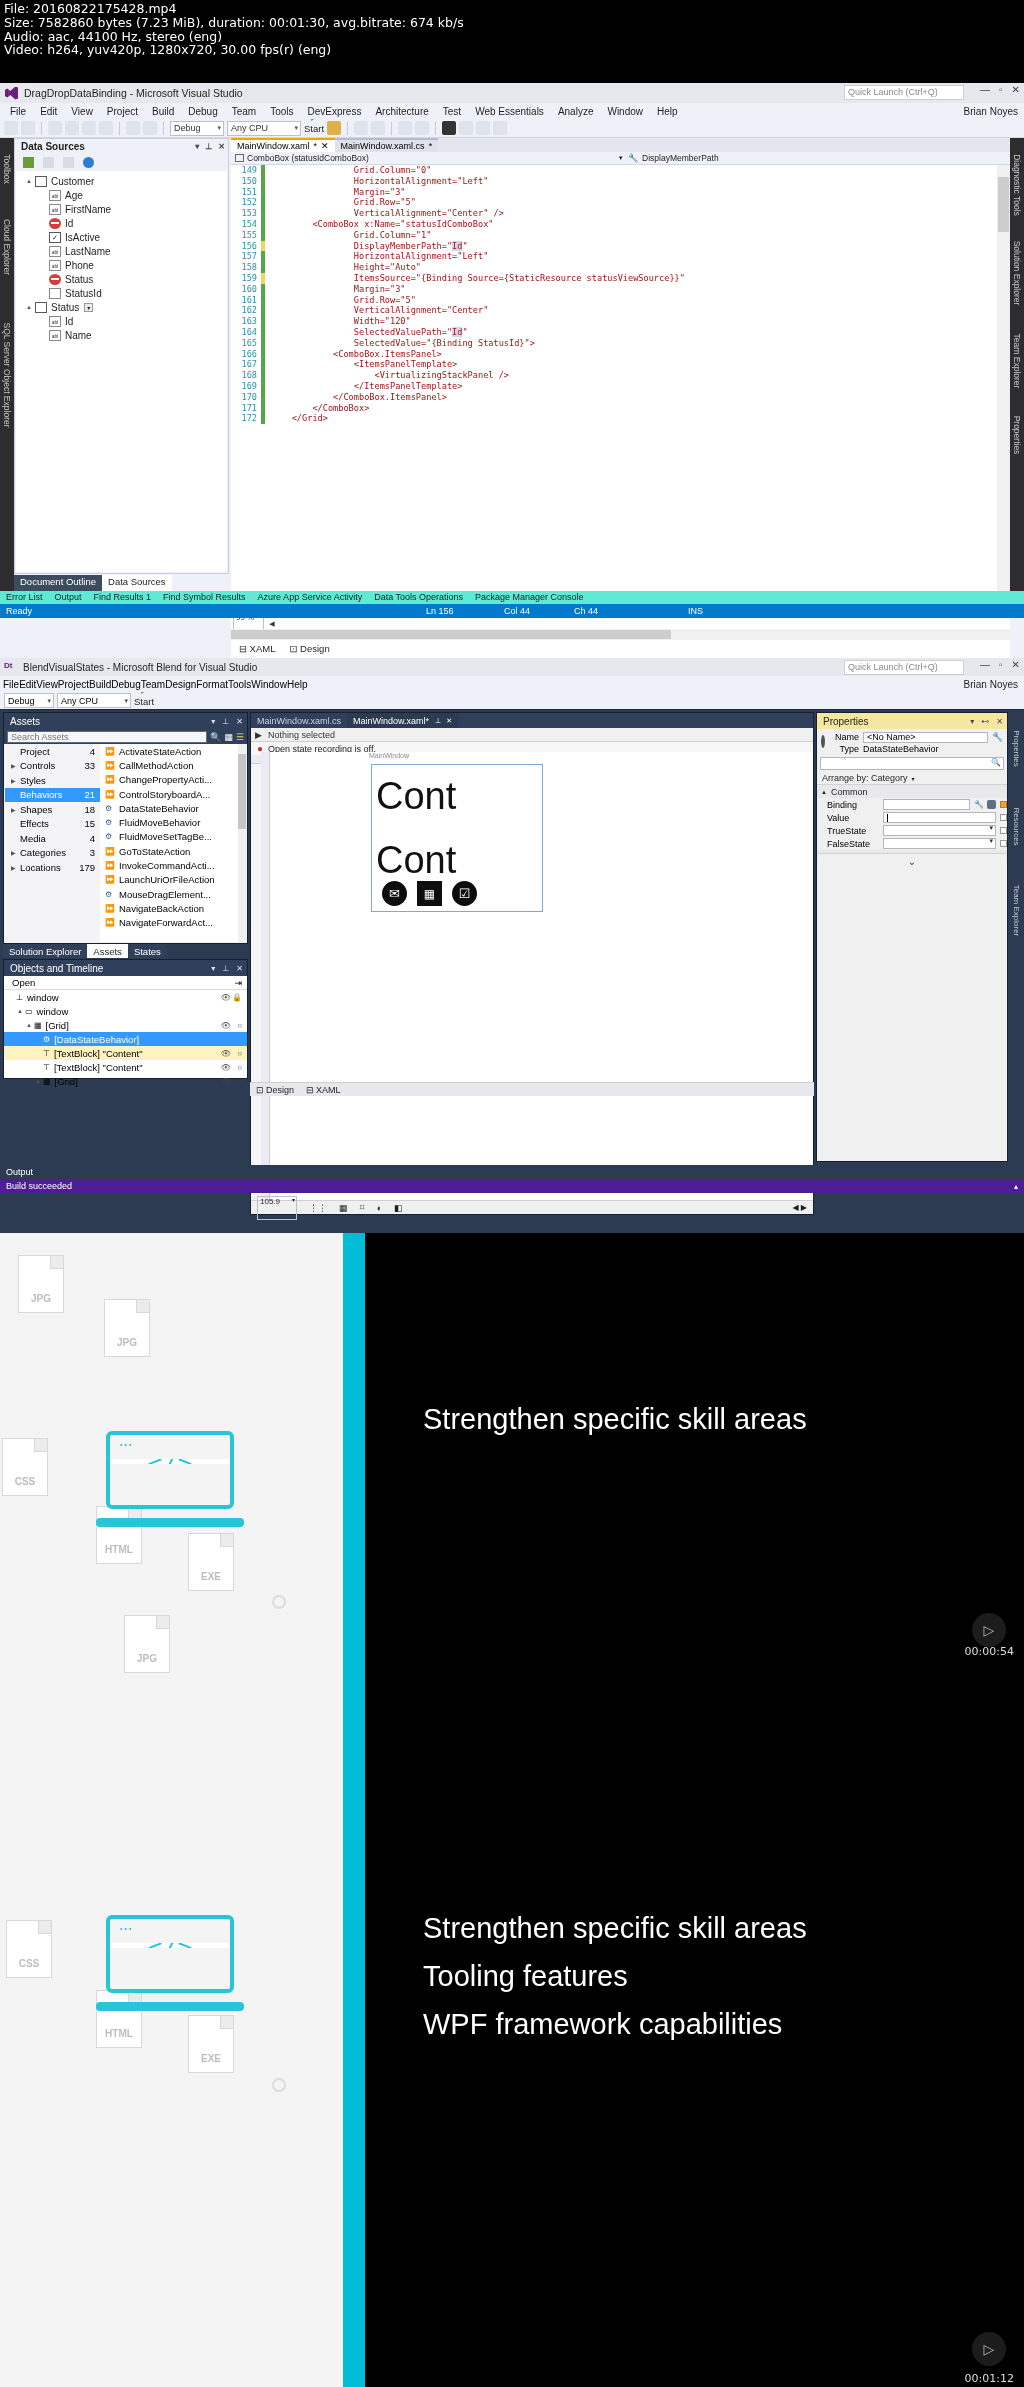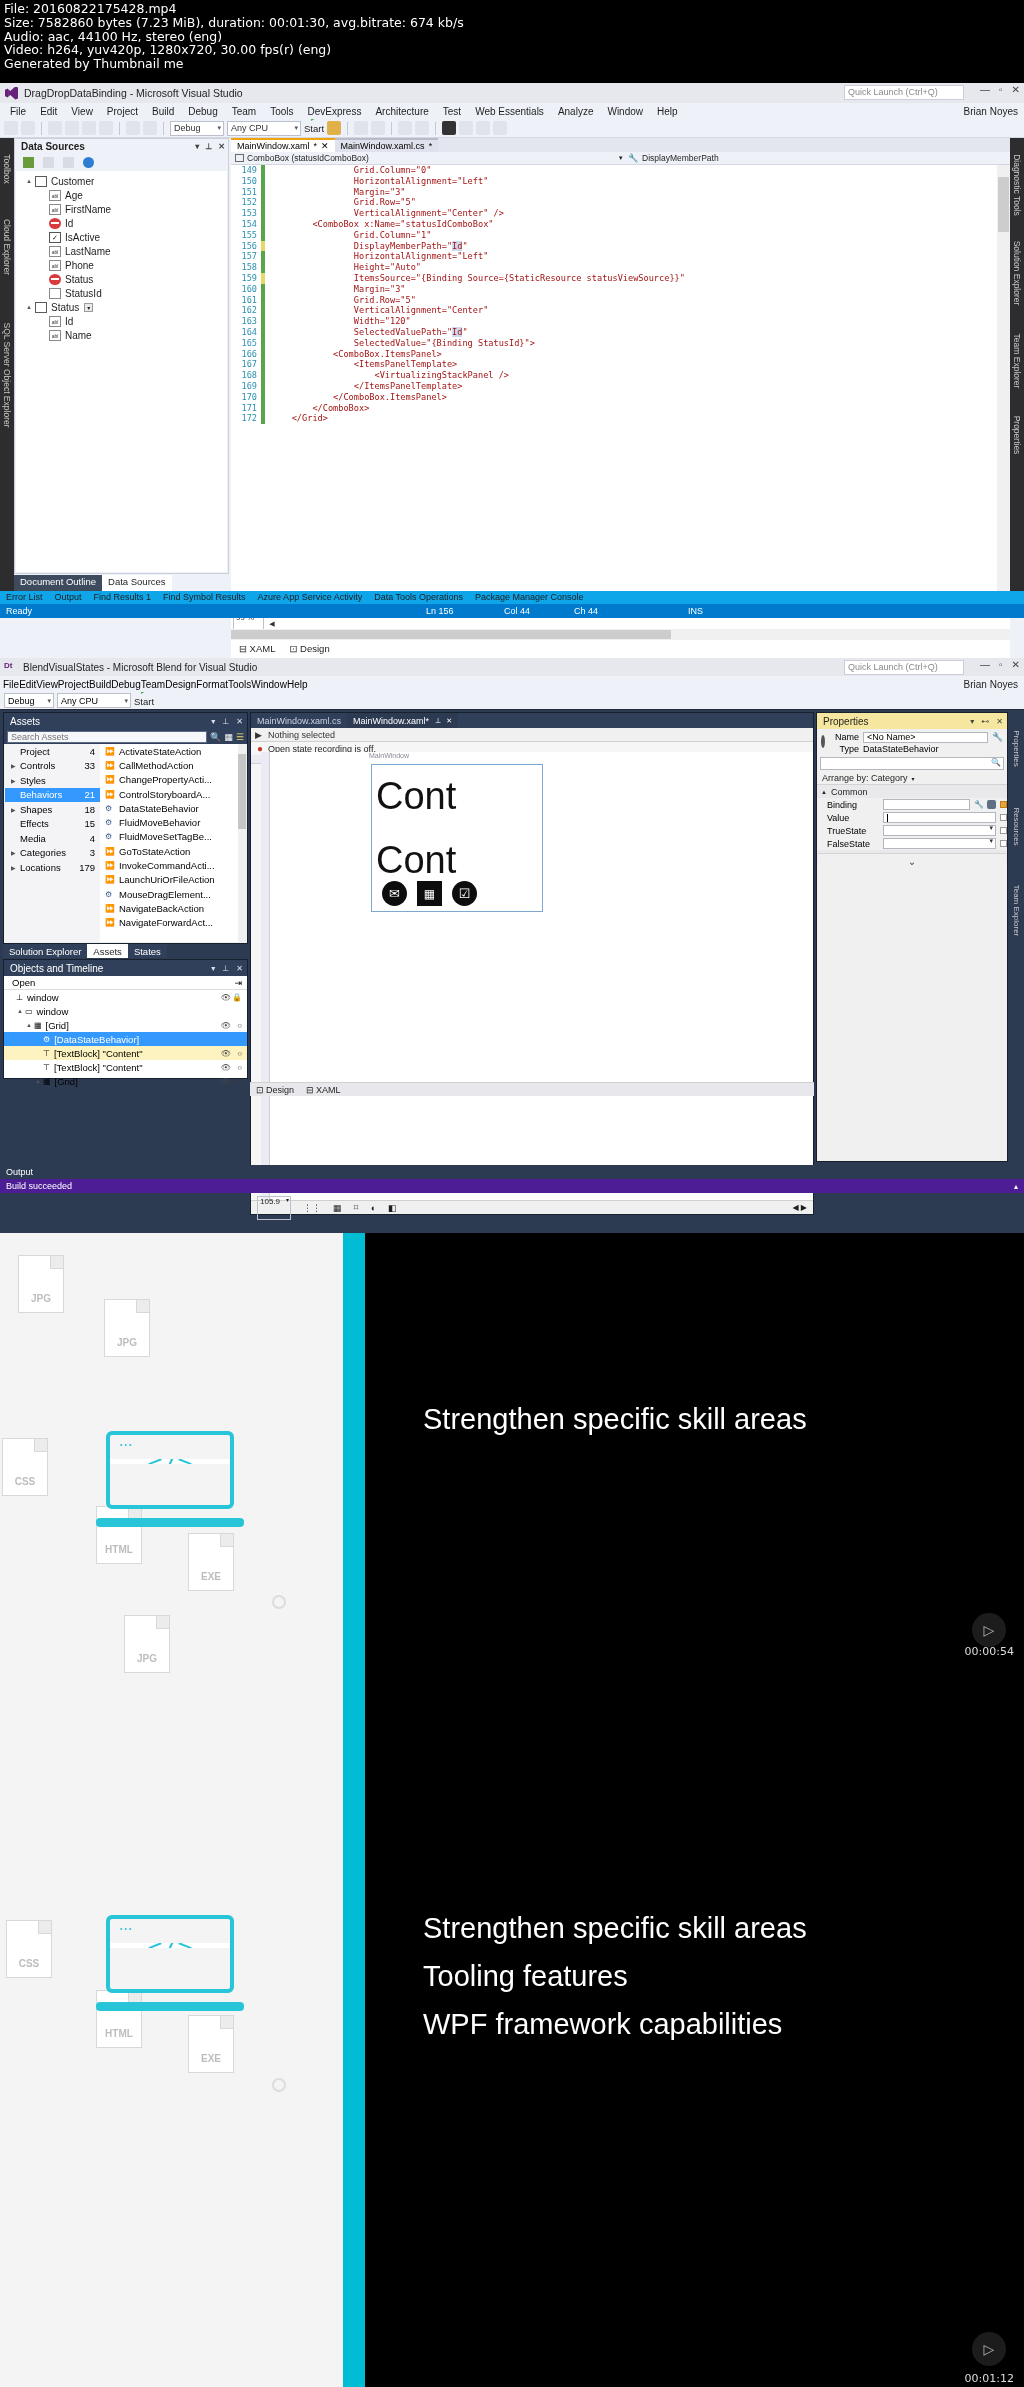--- a/index.html
+++ b/index.html
@@ -90,21 +90,21 @@
   .vscroll { position:absolute; right:0; top:27px; bottom:41px; width:13px; background:#f0f0f0; }
   .vscroll .thumb { position:absolute; right:1px; top:12px; width:11px; height:55px; background:#cdcdcd; }
   .ed-foot { position:absolute; left:0; right:0; bottom:0; height:41px; background:#fff; }
   .zoomrow { height:12px; display:flex; align-items:center; font-size:8px; color:#333; border-top:1px solid #e4e4e4; padding-left:2px; }
   .zoombox { border:1px solid #bcc0cc; font-size:8px; padding:0 9px 0 2px; position:relative; height:24px; }
   .zoombox:after{ content:"▾"; position:absolute; right:1px; top:-1px; font-size:6px; }
   .hscroll { height:11px; background:#f0f0f0; position:relative; }
   .hscroll .thumb { position:absolute; left:0; top:1px; height:9px; width:440px; background:#cdcdcd; }
   .ed-modes { height:16px; display:flex; align-items:center; gap:14px; padding-left:8px; font-size:9.5px; color:#1e1e1e; }
 
-  .vs-bottomtabs { position:absolute; left:0; right:0; top:453px; height:13px; background:#0ea5e9; display:flex;
+  .vs-bottomtabs { position:absolute; left:0; right:0; top:453px; height:13px; background:#5eead4; display:flex;
                    align-items:center; font-size:9px; color:#1e1e1e; }
   .vs-bottomtabs span { padding:0 6px; border-bottom:2px solid transparent; white-space:nowrap; }
   .vs-status { position:absolute; left:0; right:0; top:466px; height:14px; background:#007acc; color:#fff;
                display:flex; align-items:center; font-size:9px; padding:0 6px; }
   .vs-status .sp { position:absolute;margin-left:28px; }
 
   
   .bl-window { position:absolute; left:0; top:658px; width:1024px; height:575px; background:#2d3b52; }
   .bl-title { height:18px; background:#e6e8ee; display:flex; align-items:center; padding-left:4px; font-size:10px;
               color:#1e1e1e; position:relative; }
@@ -231,21 +231,20 @@
   .bug .body { position:absolute; left:4px; top:2px; width:14px; height:14px; border:2px solid #dcdcdc; border-radius:50%; }
 </style>
 </head>
 <body>
 
 <div class="fileinfo">
   <div>File: 20160822175428.mp4</div>
   <div>Size: 7582860 bytes (7.23 MiB), duration: 00:01:30, avg.bitrate: 674 kb/s</div>
   <div>Audio: aac, 44100 Hz, stereo (eng)</div>
   <div>Video: h264, yuv420p, 1280x720, 30.00 fps(r) (eng)</div>
-  <div>Generated by Thumbnail me</div>
 </div>
 
 <div class="vs-window">
 
   <div class="vs-title">
     <span class="vs-logo"></span>
     <span>DragDropDataBinding - Microsoft Visual Studio</span>
     <span class="vs-quicklaunch">Quick Launch (Ctrl+Q)</span>
     <span class="win-btns">
       <span>—</span>
@@ -776,21 +775,21 @@
             <div class="big2">Cont</div>
             <div class="iconrow">
               <span class="ic-circ">✉</span>
               <span class="ic-sq">▦</span>
               <span class="ic-circ">☑</span>
             </div>
           </div>
         </div>
       </div>
       <div class="art-foot">
-        <span class="zoombox" style="padding-right:10px">105.9</span>
+        <span class="zoombox" style="padding-right:16px">105.9</span>
         <span>⋮⋮</span>
         <span>▦</span>
         <span>⌗</span>
         <span>◐</span>
         <span>◧</span>
         <span style="margin-left:auto;margin-right:6px;font-size:8px">◀ ▶</span>
       </div>
     </div>
     <div class="art-foot" style="position:absolute;left:250px;right:210px;top:372px;width:auto;background:#e8e8ec">
       <span>⊡ <span>Design</span></span>

